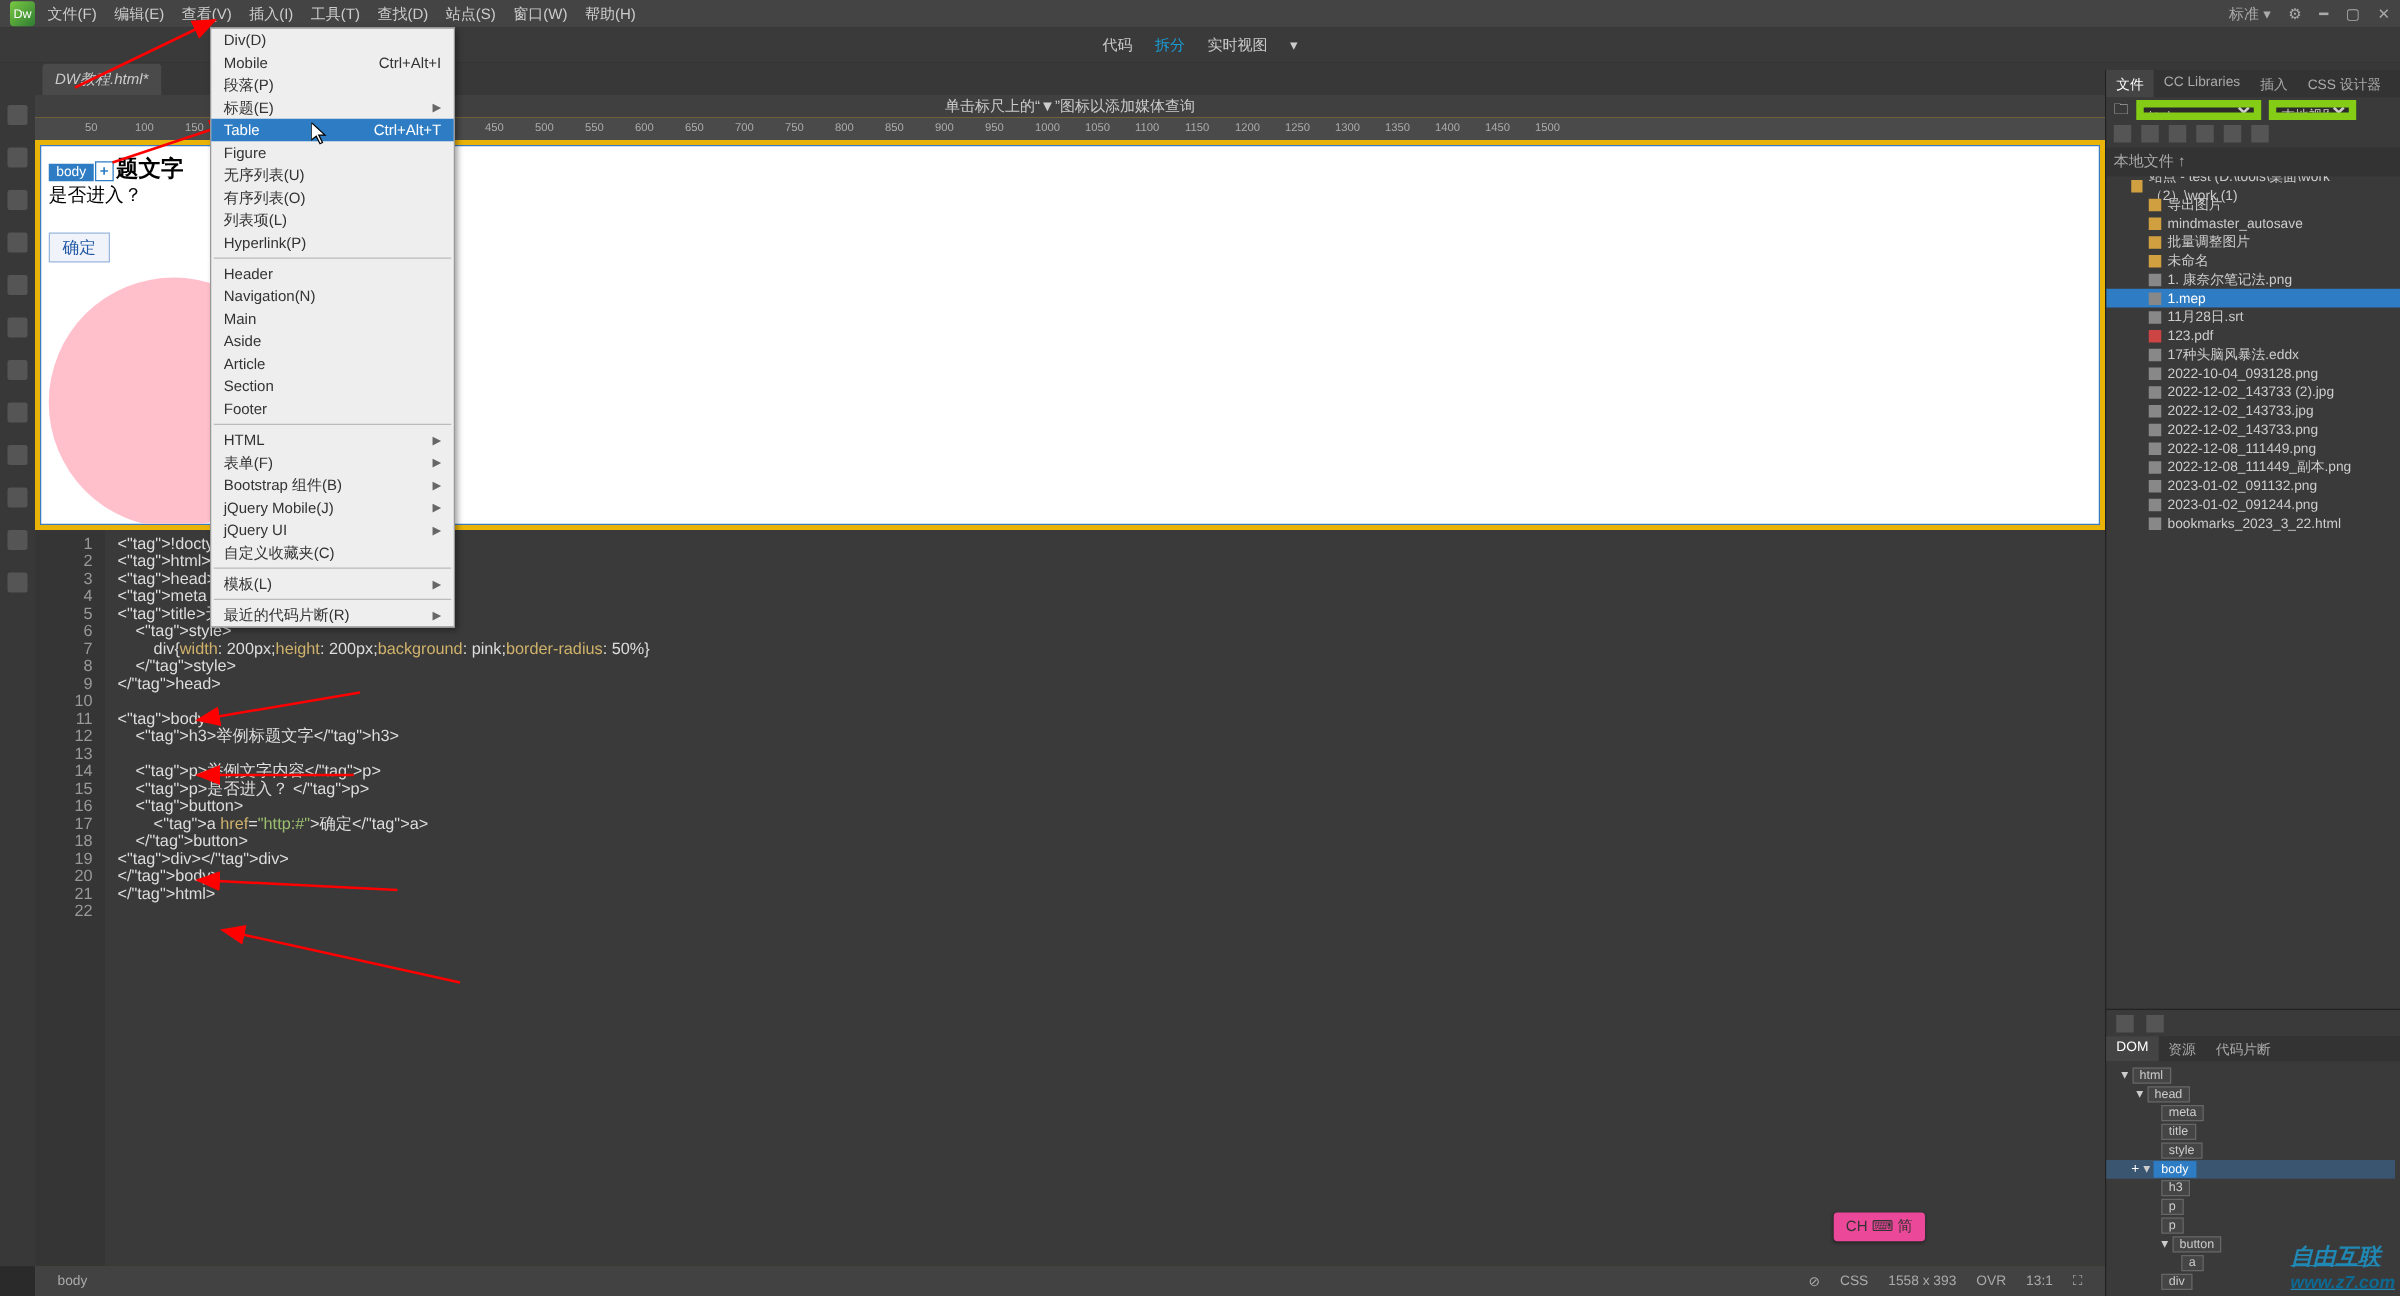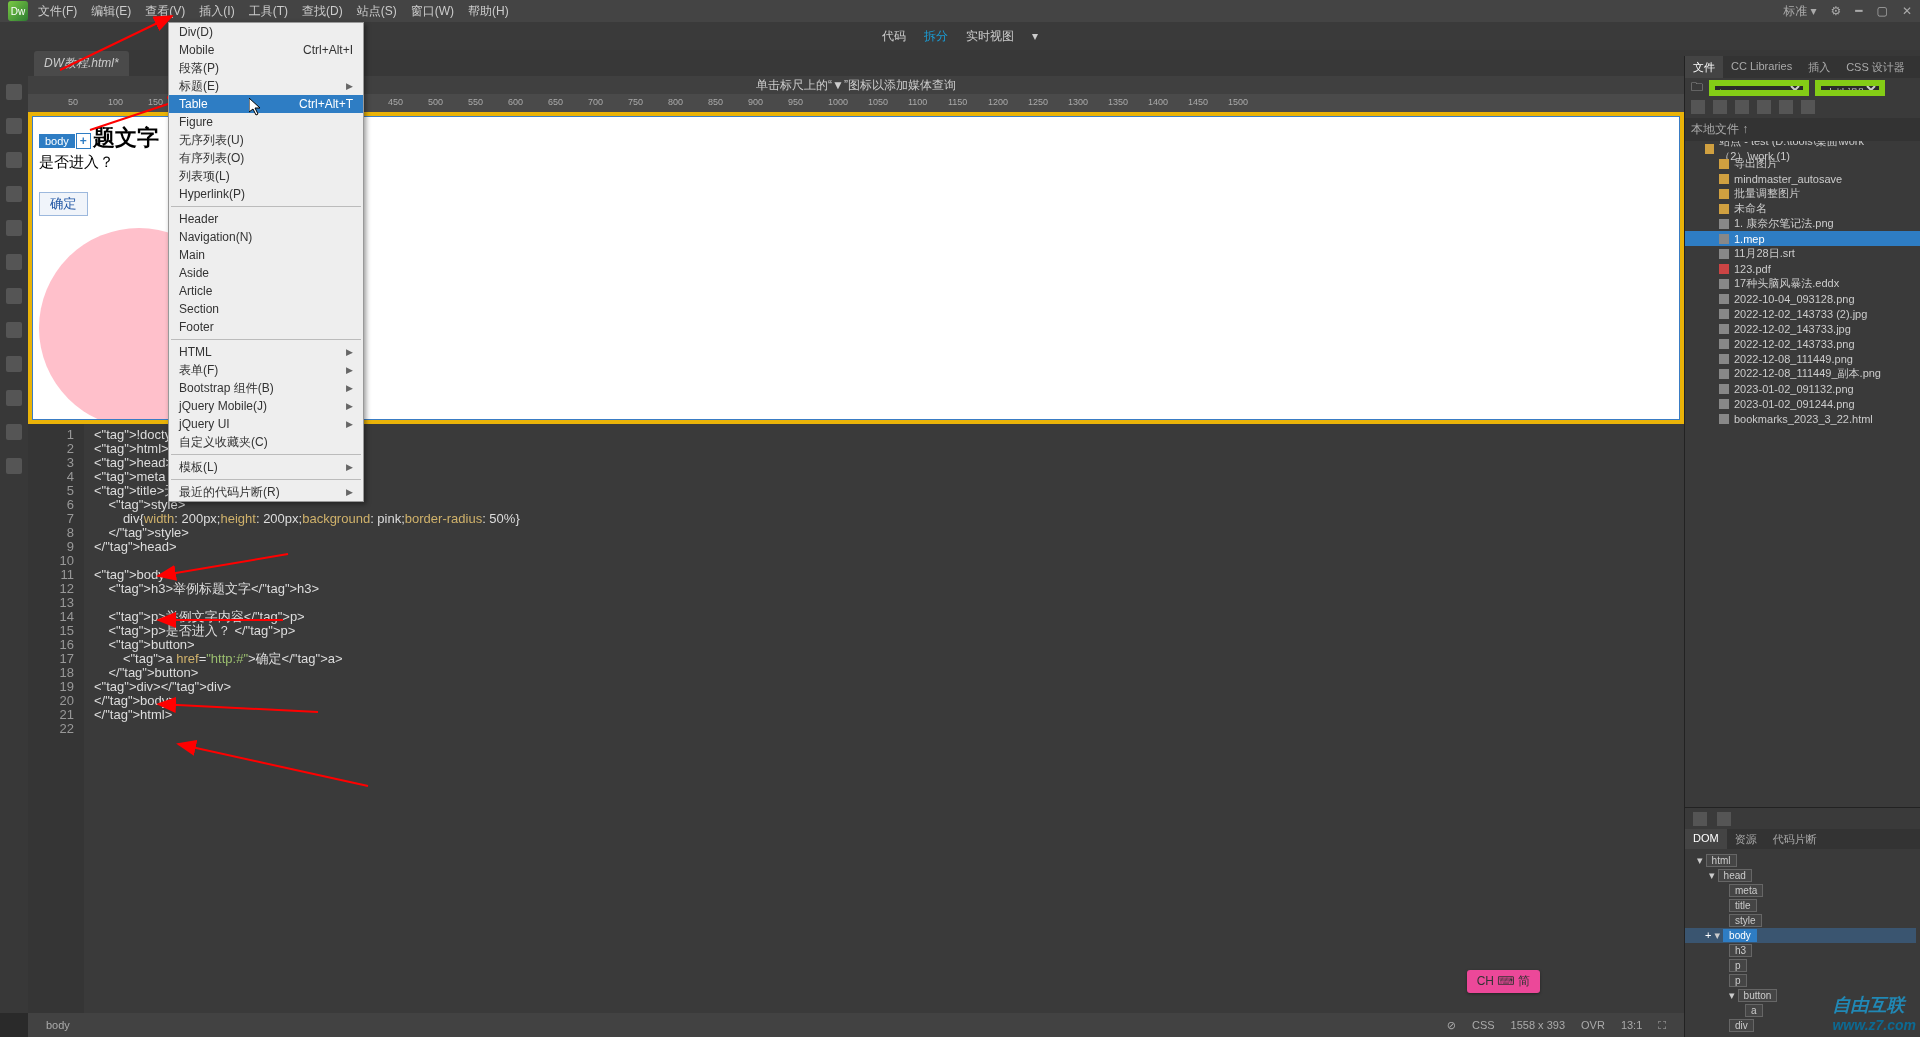--- a/index.html
+++ b/index.html
@@ -30,21 +30,21 @@
 
 
 .rulerhint { height: 18px; background: #404040; color: #ccc; text-align: center; font-size: 12px; line-height: 18px; }
 .ruler { height: 18px; background: #4a4a4a; position: relative; overflow: hidden; color: #aaa; font-size: 9px; }
 .ruler span { position: absolute; top: 3px; }
 
 
 .preview { height: 304px; background: #fff; border: 1px solid #3a7cc4; margin: 4px; position: relative; color: #000; padding: 6px; overflow:hidden;}
 .preview .bodytag { background: #2e7dc4; color: #fff; padding: 1px 6px; font-size: 11px; display: inline-block; }
 .preview .bodyplus { background:#fff; color:#2e7dc4; font-weight:bold; display:inline-block; border:1px solid #2e7dc4; padding:0 3px; margin-left:1px;}
-.preview h3 { display: inline; font-size: 22px; font-weight: bold; margin-left: 2px; }
+.preview h3 { display: inline; font-size: 18px; font-weight: bold; margin-left: 2px; }
 .preview p { margin: 14px 0; font-size: 15px; }
 .preview button { margin-top: 6px; padding: 2px 10px; border: 1px solid #9cb8dd; background: #f0f4fa; color: #2458a5; }
 .preview .circle { width: 200px; height: 200px; background: pink; border-radius: 50%; margin-top: 12px; }
 
 
 .codeview { flex: 1; background: #3a3a3a; color: #ddd; font-family: Consolas, monospace; font-size: 13px; display: flex; position: relative; white-space: pre; overflow: hidden; }
 .gutter { width: 56px; background: #353535; color: #999; text-align: right; padding: 4px 10px 4px 0; line-height: 14px; }
 .codelines { padding: 4px 0 4px 10px; line-height: 14px; }
 .codelines .attr { color: #d0b26b; }
 .codelines .str { color: #9bbf6f; }
@@ -92,21 +92,21 @@
 
 
 .statusbar { position: absolute; left: 28px; right: 236px; bottom: 0; height: 24px; background: #424242; display: flex; align-items: center; padding: 0 10px; font-size: 11px; color: #aaa; }
 .statusbar .spacer { flex: 1; }
 .statusbar span { margin: 0 8px; }
 
 
 .imebadge { position: absolute; right: 380px; bottom: 44px; background: #ec4899; color: #333; padding: 3px 10px; border-radius: 3px; font-size: 12px; box-shadow: 0 1px 3px rgba(0,0,0,0.4);}
 
 
-.watermark { position: absolute; right: 4px; bottom: 4px; color: #1a9cd4; font-size: 18px; font-style: italic; font-weight: bold; opacity:0.8;}
+.watermark { position: absolute; right: 4px; bottom: 4px; color: #1a9cd4; font-size: 18px; font-style: italic; font-weight: bold; opacity:0.8;text-decoration:underline;}
 .watermark small { color:#07a; font-size:14px; display:block;}
 
 
 .cursor { position:absolute; left:249px; top:98px; z-index:200; pointer-events:none;}
 </style>
 </head>
 <body>
 
 <div class="titlebar">
   <div class="logo">Dw</div>

